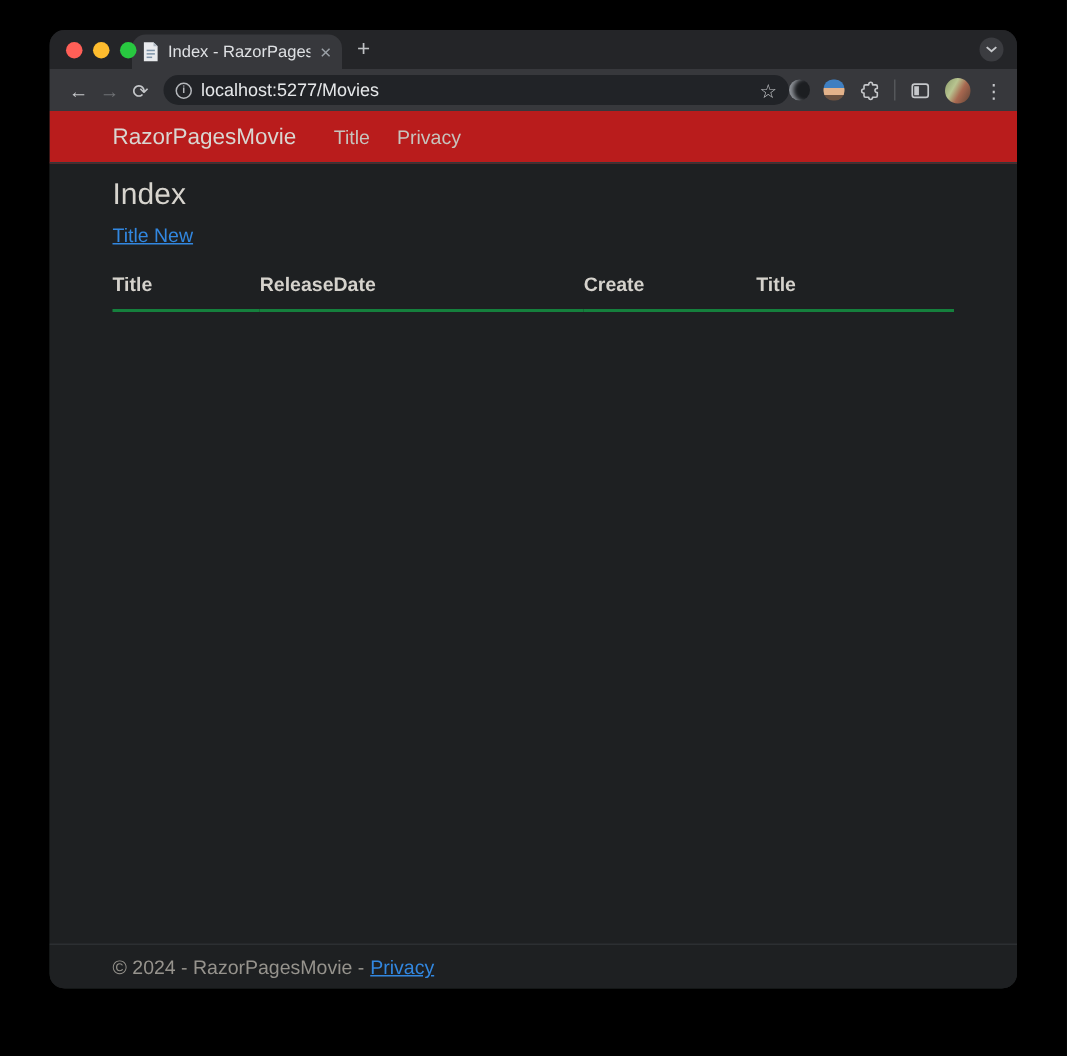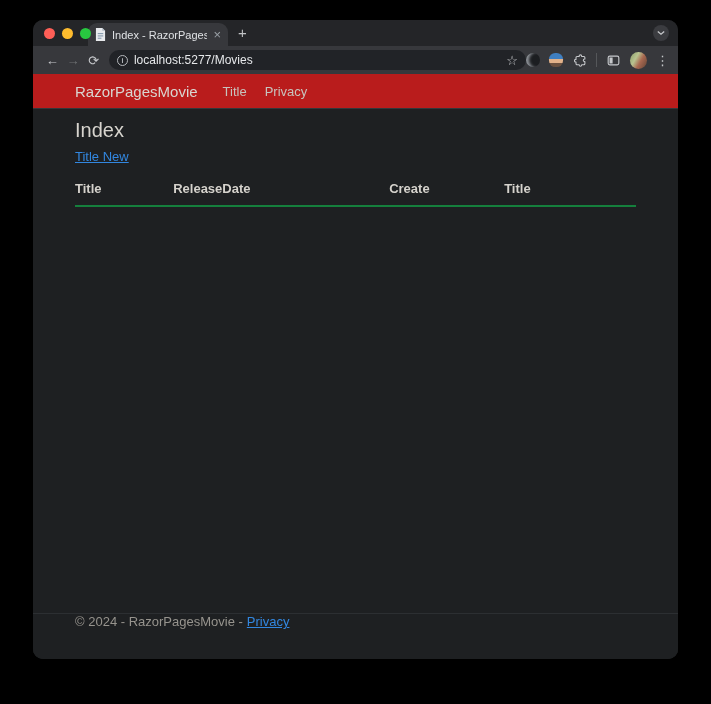--- a/index.html
+++ b/index.html
@@ -66,22 +66,22 @@
   .nav-link { font-size:13px; color:#c7c3bd; text-decoration:none; padding:0 9px; }
   .main { padding:9px 42px 0; }
   .h1 { font-size:20px; font-weight:400; color:#d7d4ce; line-height:1.2; }
   .create-link { display:inline-block; margin-top:7px; font-size:13px; color:#3287e0; text-decoration:underline; }
   .movie-table { width:100%; margin-top:12px; border-collapse:collapse; table-layout:fixed; }
   .movie-table th {
     text-align:left; font-size:13px; font-weight:bold; color:#d5d2cc;
     padding:4px 0 9px; border-bottom:2px solid #15803d;
   }
   .site-footer {
-    position:absolute; left:0; right:0; bottom:0; height:46px;
-    border-top:1px solid #2c2f32; display:flex; padding:0 42px;
+    position:absolute; left:0; right:0; bottom:0; height:30px;
+    border-top:1px solid #2c2f32; display:flex; align-items:center; padding:0 42px;
     font-size:13px; color:#96938d; background:#1e2022;
   }
   .footer-link { color:#3287e0; text-decoration:underline; margin-left:4px; }
 </style>
 </head>
 <body>
 
 <div class="canvas">
   <div class="window">
 

